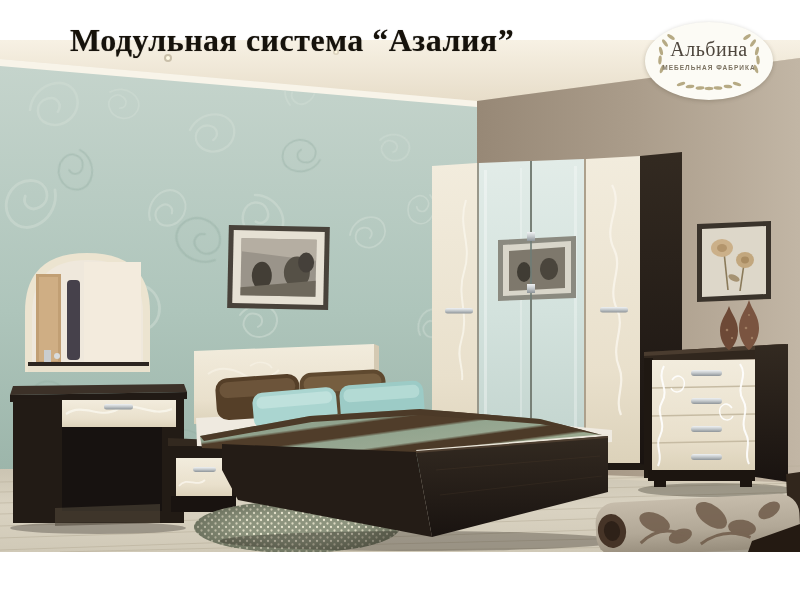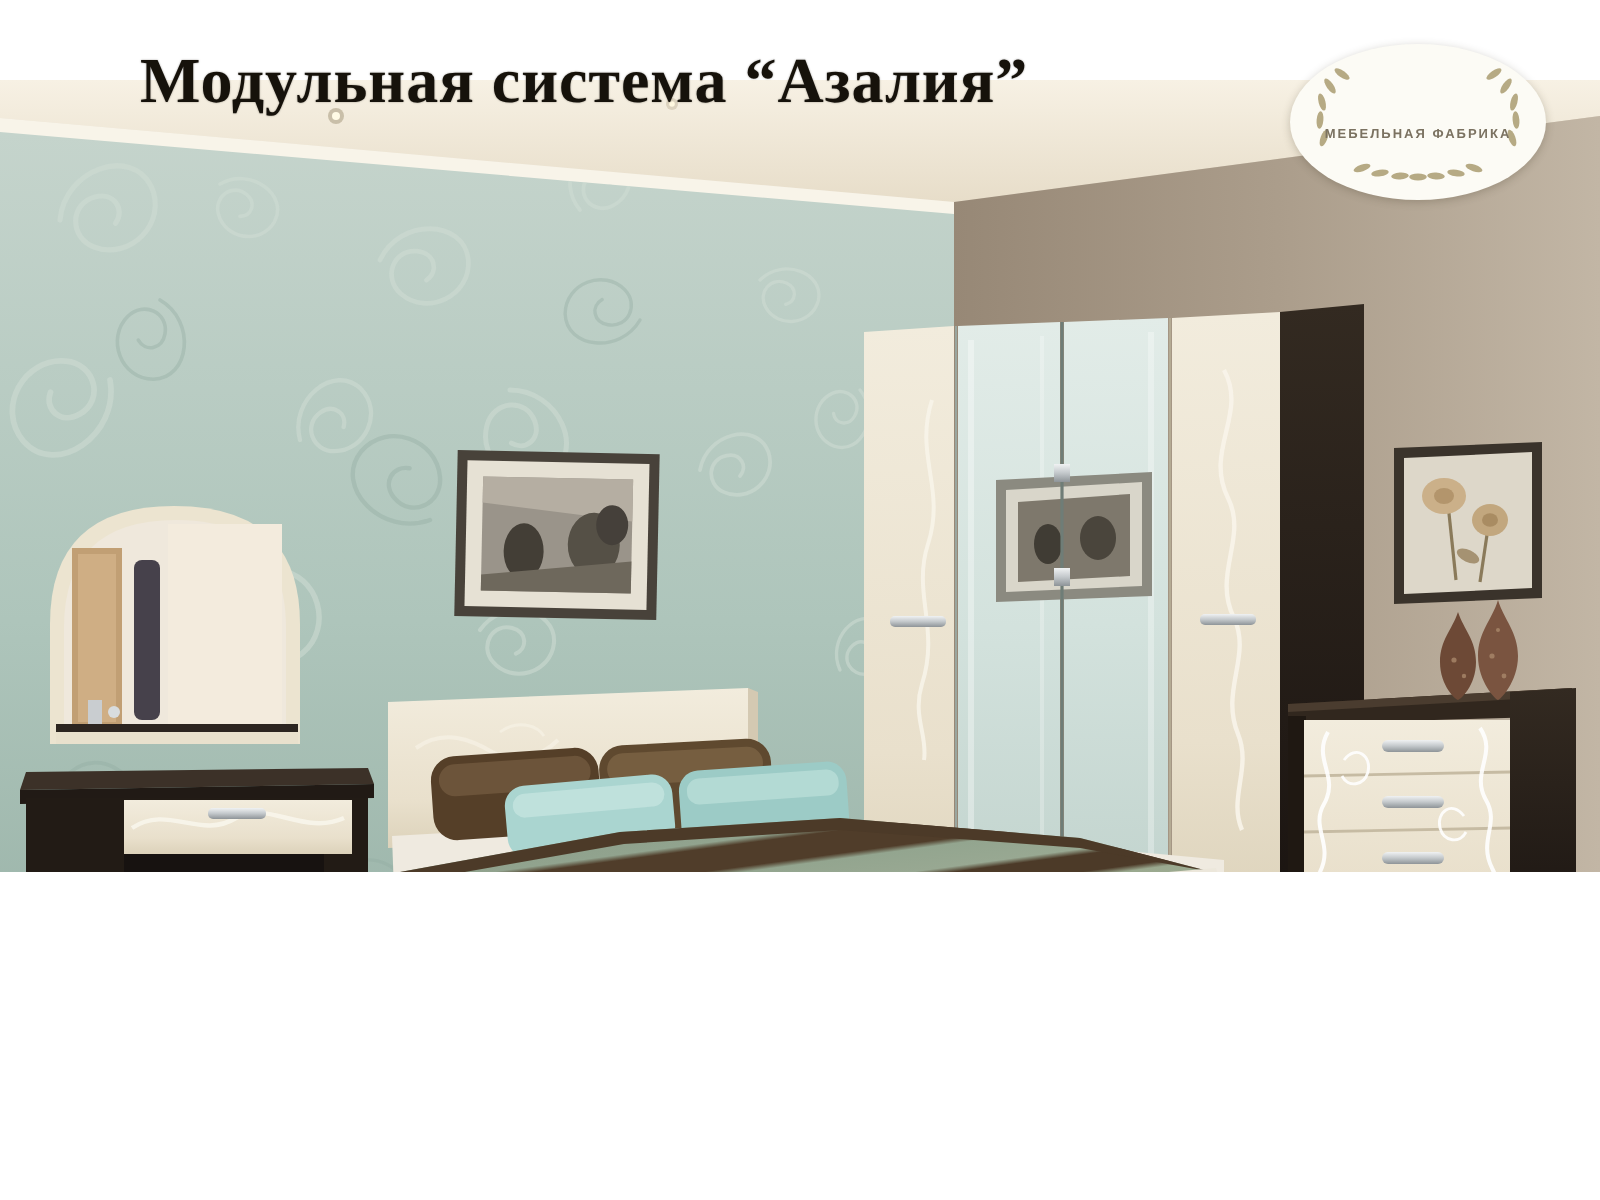--- a/index.html
+++ b/index.html
@@ -1,17 +1,17 @@
 <!DOCTYPE html>
 <html><head>
 <meta charset="utf-8">
 <style>
   html,body{margin:0;padding:0;background:#ffffff;}
   .canvas{
-    position:relative;width:800px;height:436px;background:#ffffff;
+    position:relative;width:800px;height:600px;background:#ffffff;
     overflow:hidden;font-family:"Liberation Sans",sans-serif;
   }
   .photo{
     position:absolute;left:0;top:40px;width:800px;height:512px;
     overflow:hidden;background:#e9e1d1;
   }
   .photo svg{display:block;}
   .ad-title{
     position:absolute;left:70px;top:22px;width:560px;
     font-family:"Liberation Serif",serif;font-weight:700;
@@ -69,20 +69,21 @@
       <g opacity="0.95">
         <use href="#leaf" transform="translate(36,62) rotate(-18)"></use>
         <use href="#leaf" transform="translate(45,64.5) rotate(-8)"></use>
         <use href="#leaf" transform="translate(55,66) rotate(-3)"></use>
         <use href="#leaf" transform="translate(64,66.5)"></use>
         <use href="#leaf" transform="translate(73,66) rotate(3)"></use>
         <use href="#leaf" transform="translate(83,64.5) rotate(8)"></use>
         <use href="#leaf" transform="translate(92,62) rotate(18)"></use>
       </g>
     </svg>
+    <div class="logo-brand">Альбина</div>
     <div class="logo-sub">МЕБЕЛЬНАЯ ФАБРИКА</div>
   </div>
 
   <div class="photo">
     <svg width="800" height="512" viewBox="0 40 800 512">
       <defs>
         <linearGradient id="gCeil" x1="0" y1="0" x2="0" y2="1">
           <stop offset="0" stop-color="#f7f1e4"></stop>
             <stop offset="1" stop-color="#e7ddc9"></stop>
         </linearGradient>

